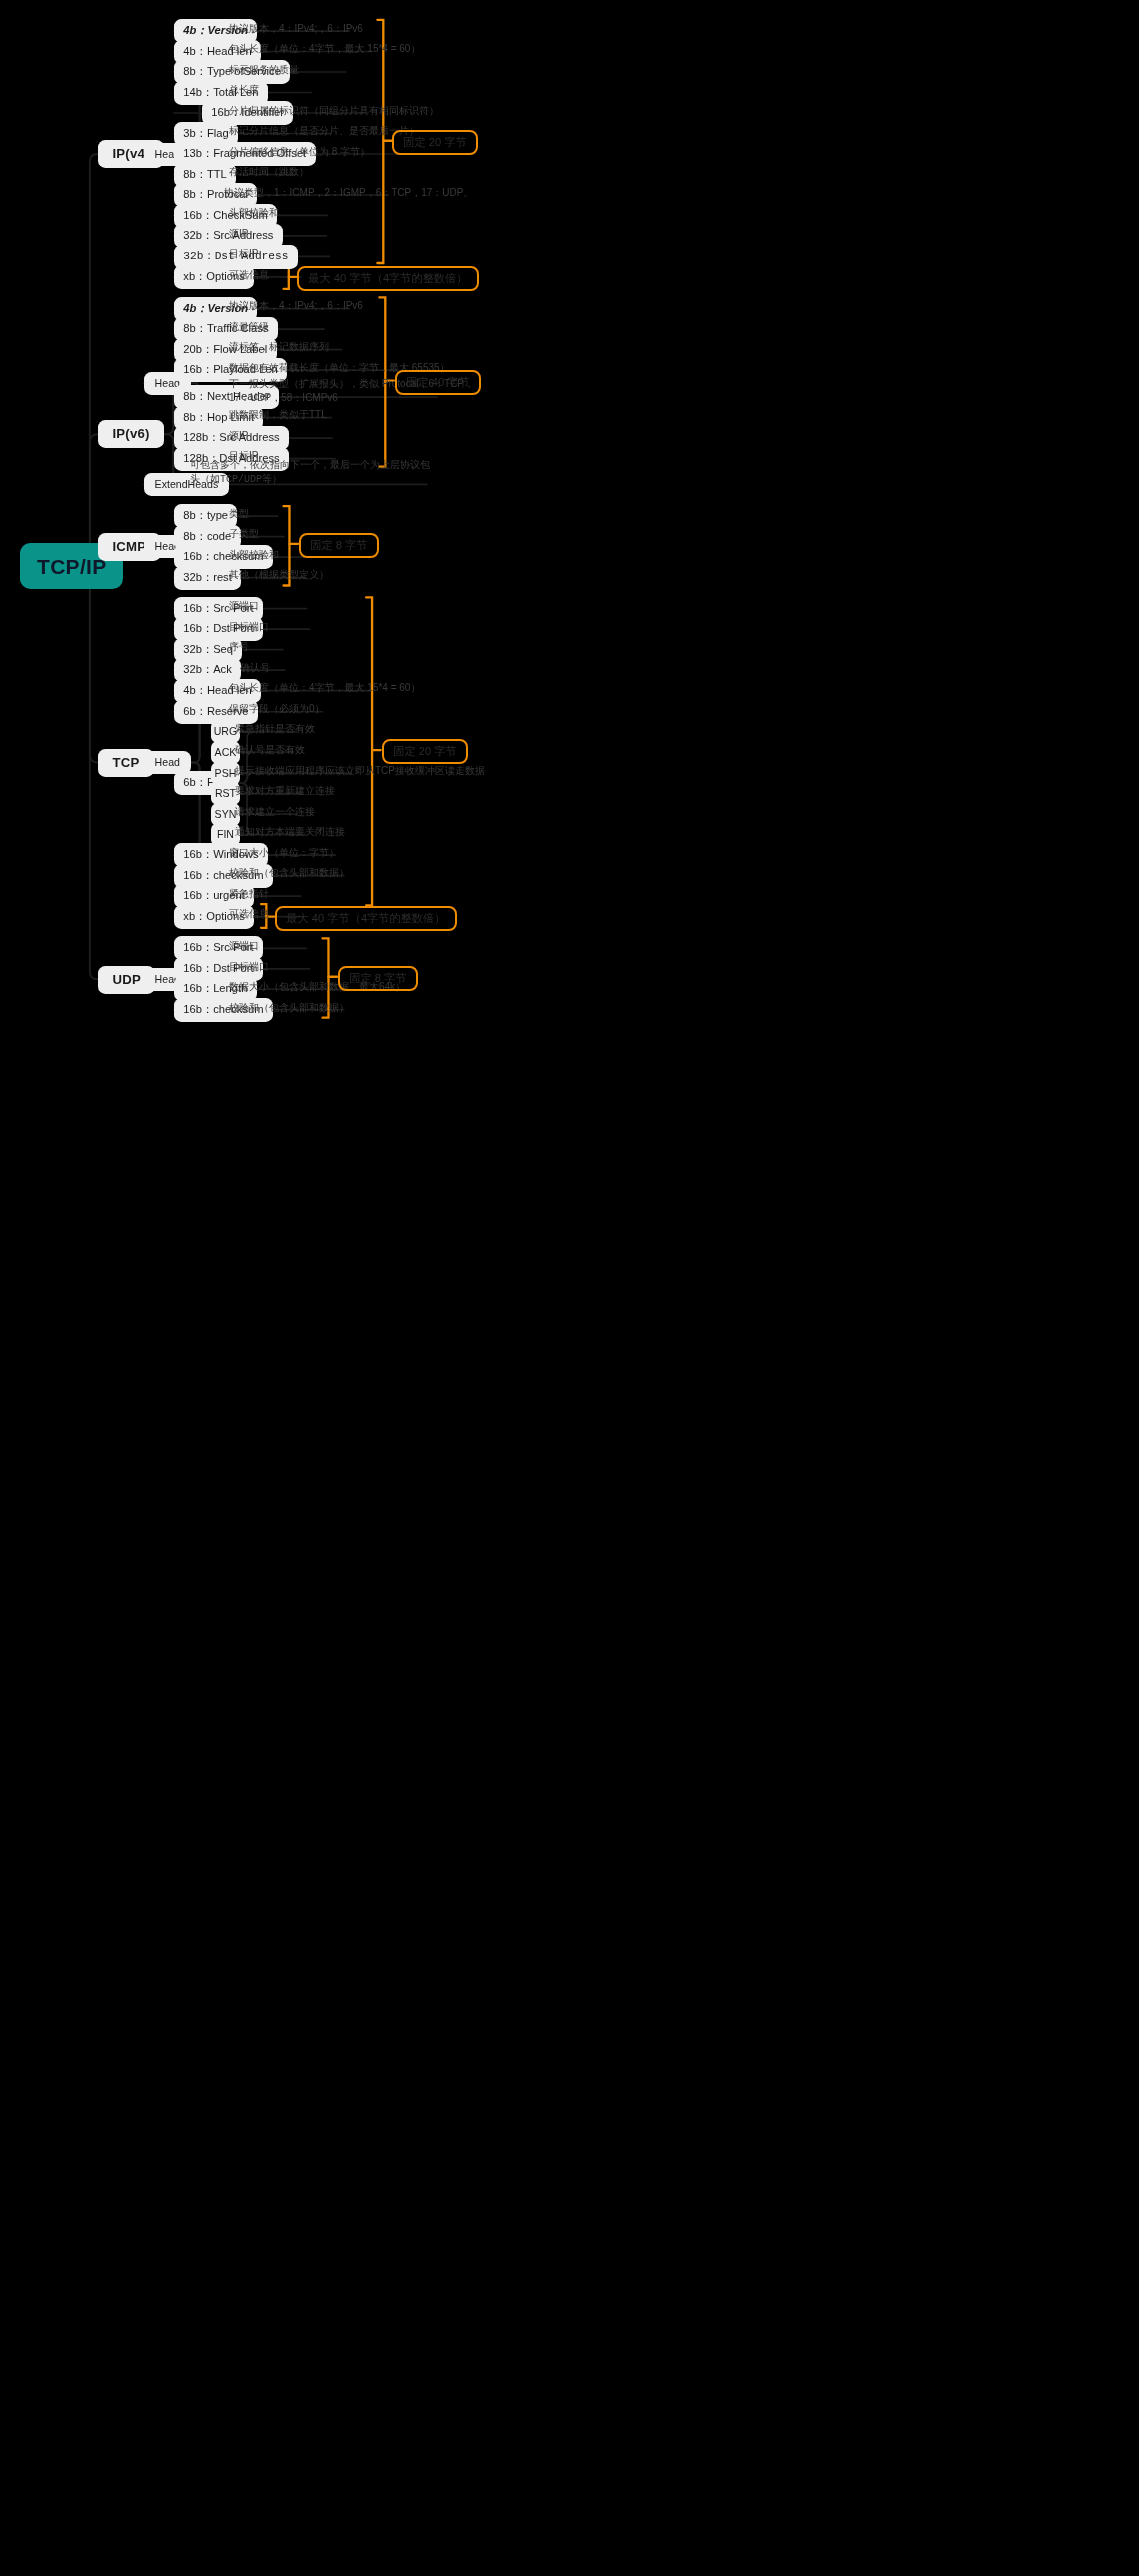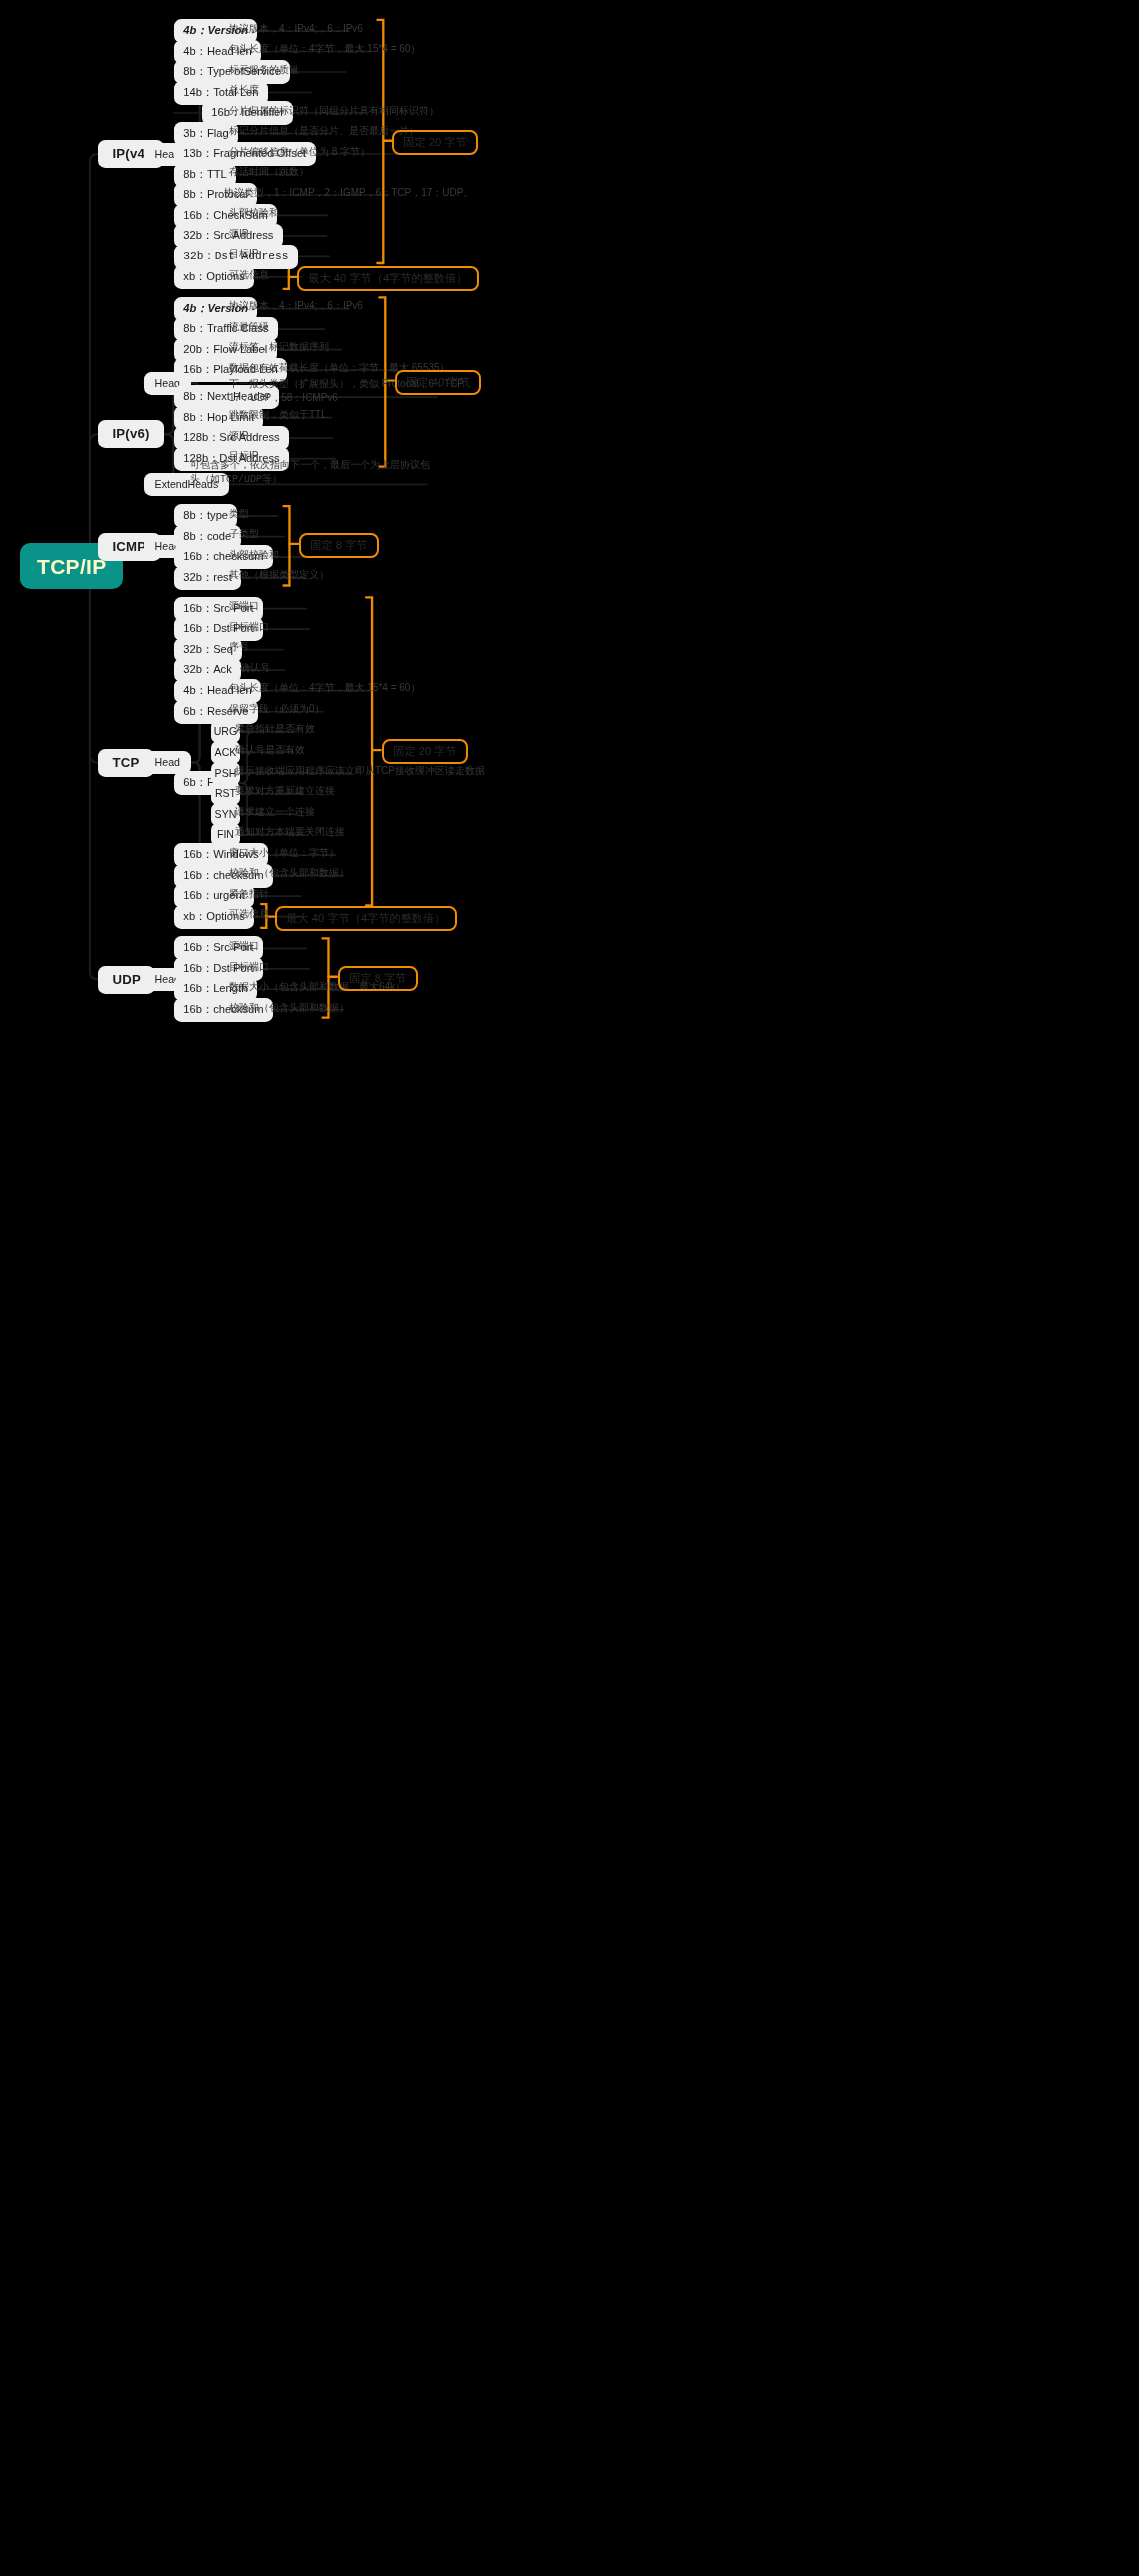--- a/index.html
+++ b/index.html
@@ -32,21 +32,21 @@
     align-items: center;
     justify-content: center;
     white-space: nowrap;
     line-height: 1;
     font-size: 12px;
     padding: 0 9.3px;
     height: 26.4px;
   }
   .node.root {
     background: #0a9388;
-    color: #fef9c3;
+    color: #0f172a;
     font-size: 21px;
     font-weight: 600;
     border-radius: 10.6px;
     height: 46px;
     padding: 0 17px;
     letter-spacing: 0.3px;
   }
   .node.lvl1 {
     font-size: 13.2px;
     font-weight: 600;

